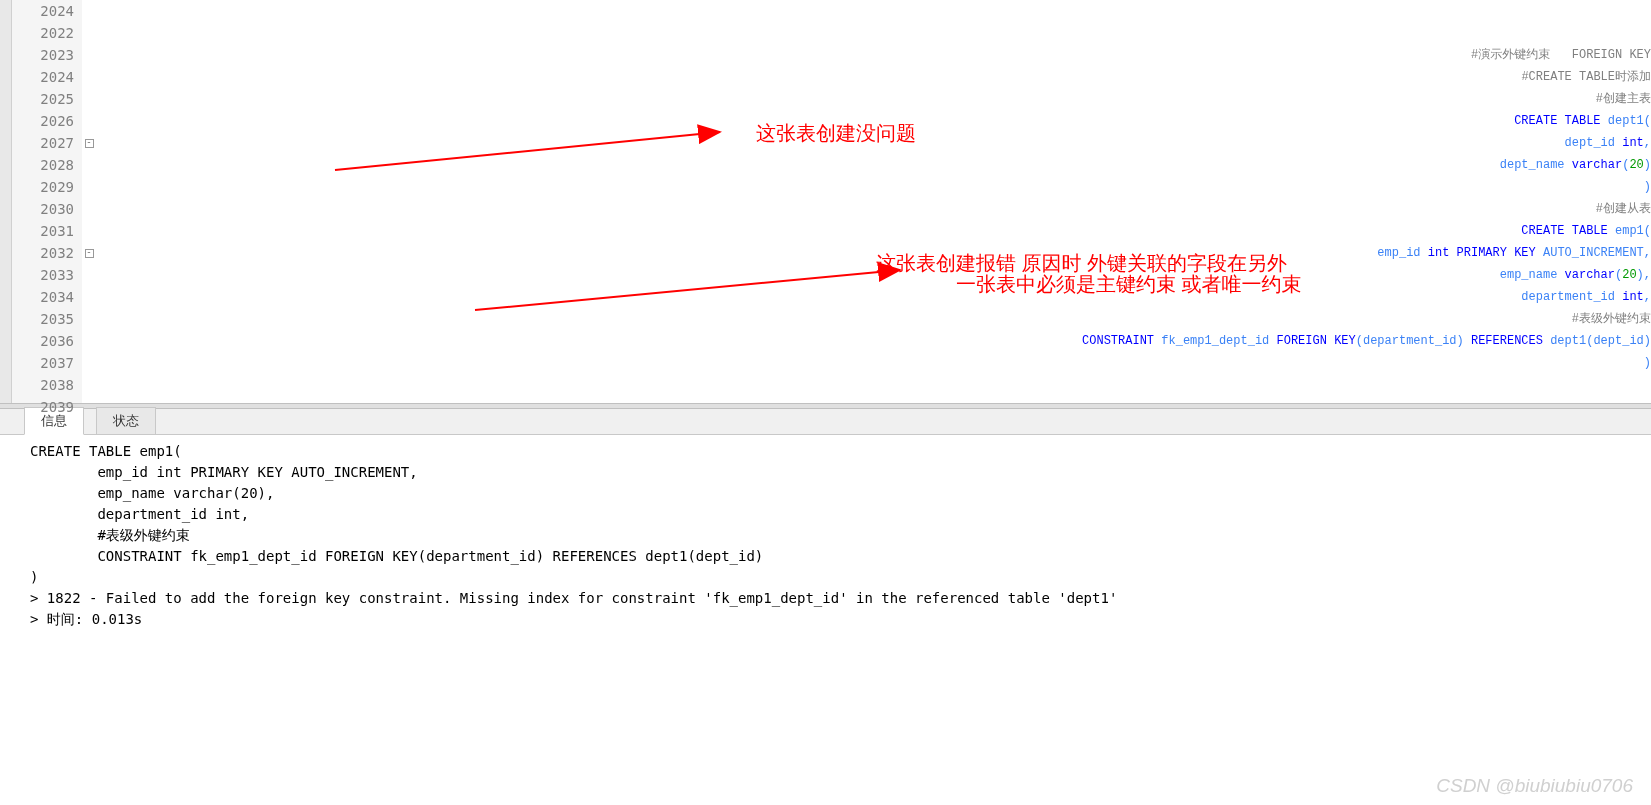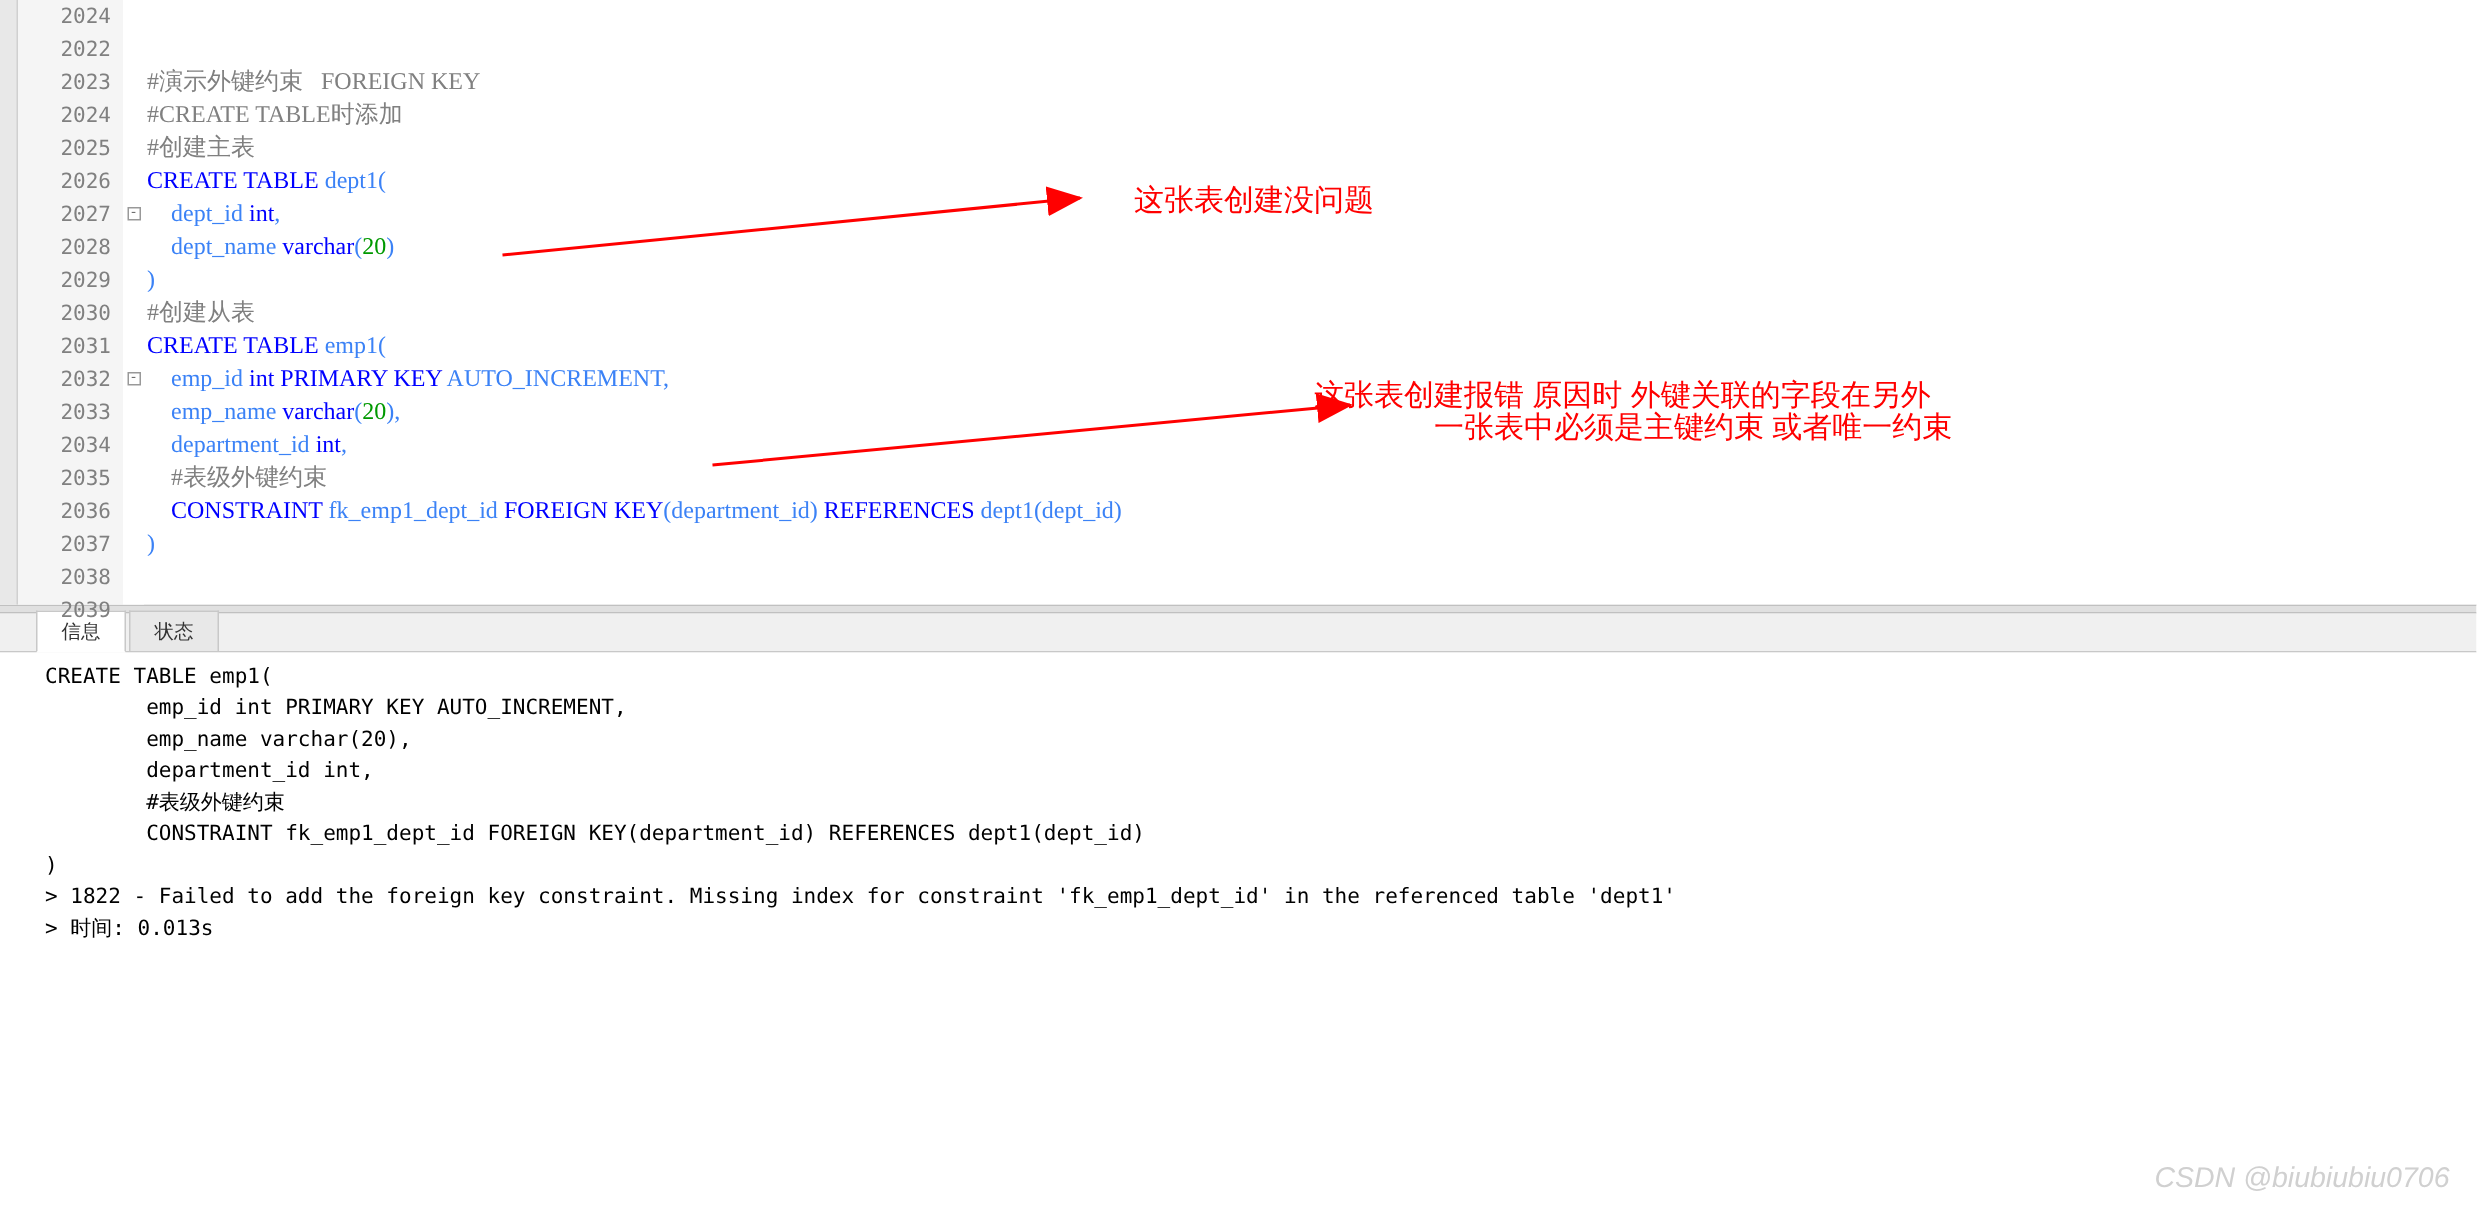--- a/index.html
+++ b/index.html
@@ -50,24 +50,25 @@
       border: 1px solid #999;
       line-height: 7px;
       font-size: 9px;
       text-align: center;
       color: #666;
       margin-top: 6px;
     }
     .code-area {
       flex: 1;
       line-height: 22px;
-      font-family: Liberation Serif, serif;
-      font-size: 16px;
+      font-family: Liberation Mono, monospace;
+      font-size: 12px;
       position: relative;
       padding-left: 2px;
+      text-align: right;
     }
     .code-line { height: 22px; white-space: pre; }
     .kw { color: #0000ff; }
     .ty { color: #0000ff; }
     .num { color: #009900; }
     .com { color: #808080; }
     .id { color: #3b82f6; }
     .splitter {
       height: 6px;
       background: #e0e0e0;
@@ -82,21 +83,21 @@
       align-items: flex-end;
       padding-left: 24px;
     }
     .tab {
       padding: 4px 16px;
       font-size: 13px;
       font-family: Liberation Serif, serif;
       border: 1px solid #c8c8c8;
       border-bottom: none;
       background: #e8e8e8;
-      margin-right: 2px;
+      margin-right: 12px;
       cursor: pointer;
       color: #333;
     }
     .tab.active {
       background: #fff;
       border-bottom: 1px solid #fff;
       margin-bottom: -1px;
     }
     .output-area {
       padding: 6px 30px;

